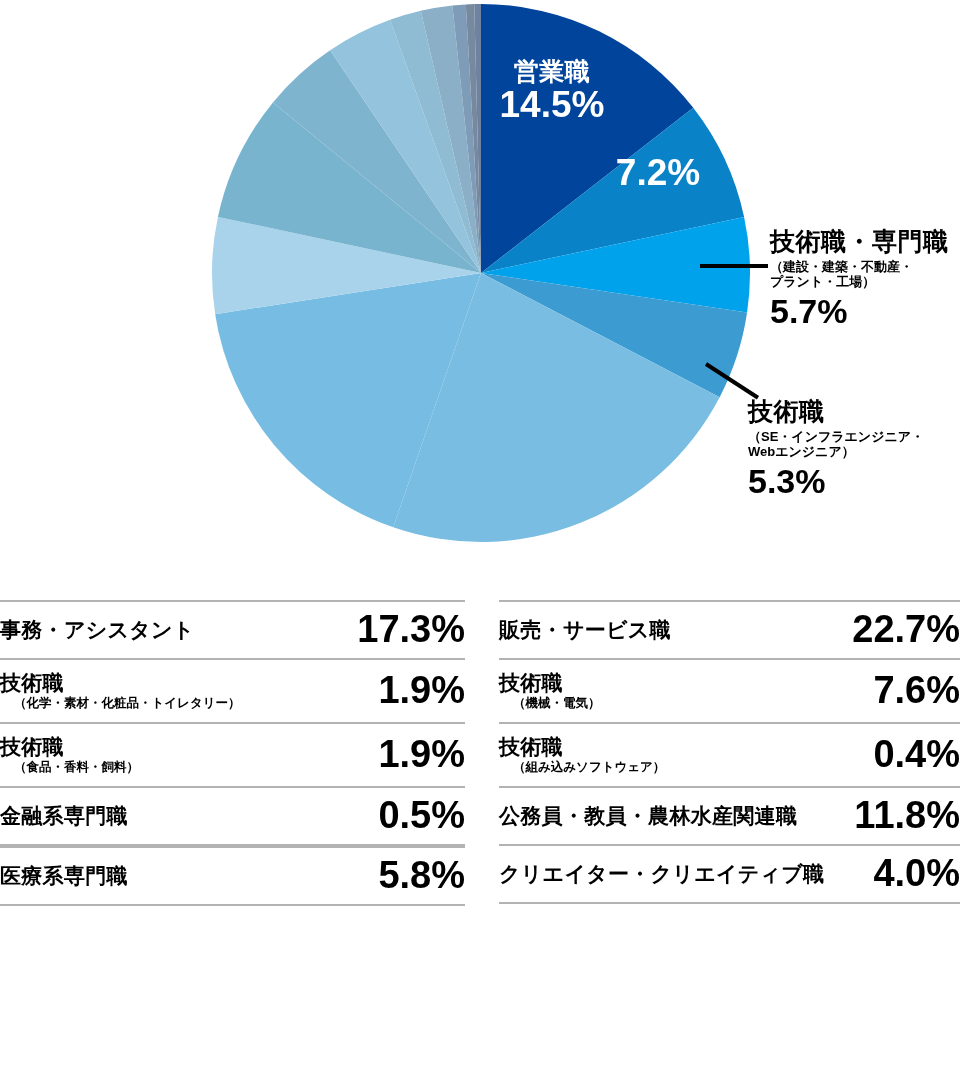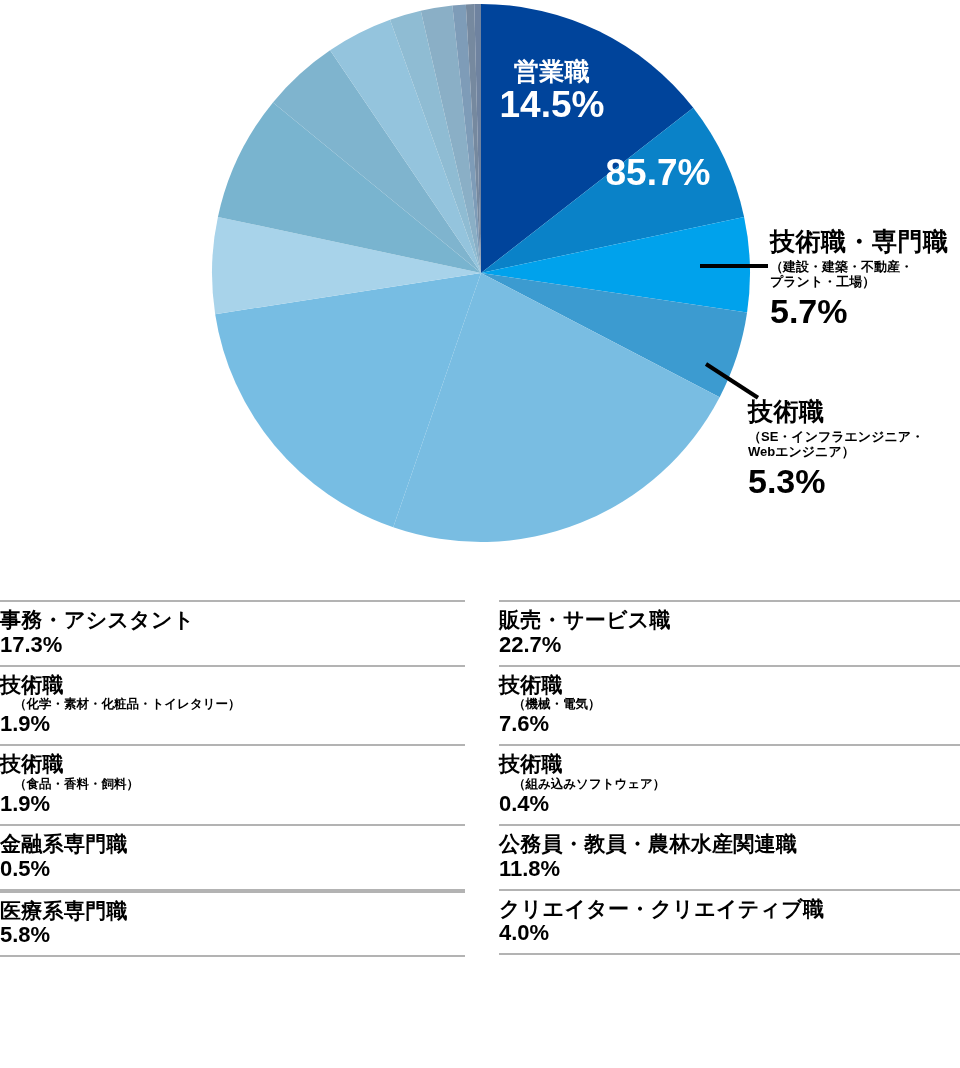--- a/index.html
+++ b/index.html
@@ -41,26 +41,26 @@
   #leader-1{left:700px;top:264px;width:68px;}
   #leader-2{left:706px;top:362px;width:62px;transform:rotate(33deg);}
 
   
   #tables{position:absolute;left:0;top:600px;width:960px;height:468px;}
   .tbl{position:absolute;top:0;}
   #tbl-left{left:0px;width:465px;}
   #tbl-right{left:499px;width:461px;}
 
   .rule{height:2px;background:#b3b3b3;width:100%;}
-  .row{display:flex;justify-content:space-between;
-       min-height:48px;padding:6px 0 7px 0;box-sizing:border-box;flex-direction:column;}
+  .row{display:flex;align-items:center;justify-content:space-between;
+       min-height:48px;padding:6px 0 7px 0;box-sizing:border-box;}
   .row .r-text{flex:1 1 auto;padding-right:8px;}
   .row .r-name{font-weight:bold;font-size:21px;line-height:1.12;letter-spacing:.3px;white-space:nowrap;}
   .row .r-sub{font-weight:bold;font-size:12.5px;line-height:1.15;margin-top:1px;white-space:nowrap;padding-left:14px;}
-  .row .r-val{flex:0 0 auto;font-weight:bold;font-size:22px;letter-spacing:0;white-space:nowrap;}
+  .row .r-val{flex:0 0 auto;font-weight:bold;font-size:38px;letter-spacing:0;white-space:nowrap;}
   .row.has-sub{min-height:62px;}
 </style>
 </head>
 <body>
 
 <div id="stage">
 
   <div id="pie-wrap">
     <svg id="pie-svg" width="960" height="600" viewBox="0 0 960 600">
       <g id="pie-slices">
@@ -111,21 +111,21 @@
           </path>
         </g>
     </svg>
 
     <div class="pie-label" id="label-eigyou">
       <div class="pl-name">営業職</div>
       <div class="pl-val">14.5%</div>
     </div>
 
     <div class="pie-label" id="label-kikaku">
-      <div class="pl-val">85.7%</div>
+      <div class="pl-val">7.2%</div>
     </div>
 
     <div class="leader" id="leader-1"></div>
     <div class="leader" id="leader-2"></div>
 
     <div class="callout" id="callout-gijutsu-senmon">
       <div class="co-name">技術職・専門職</div>
       <div class="co-sub">
         <div>（建設・建築・不動産・</div>
         <div>プラント・工場）</div>

